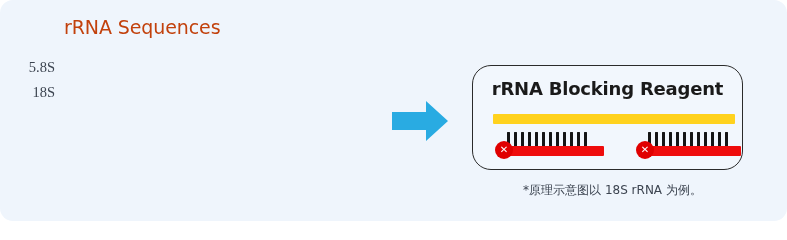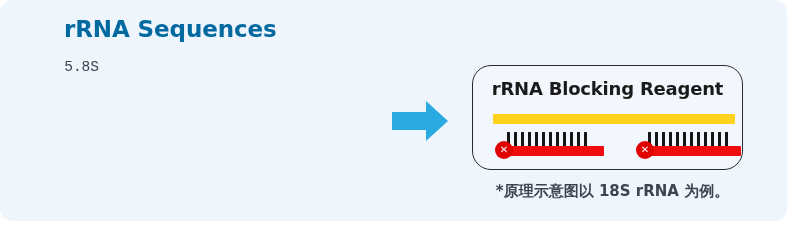--- a/index.html
+++ b/index.html
@@ -17,48 +17,47 @@
     background: #eff5fc;
     border-radius: 13px;
     overflow: hidden;
   }
 
   
   .chart-title {
     position: absolute;
     left: 64px;
     top: 16px;
-    font-size: 23px;
-    font-weight: 700;
-    color: #0369a1;
+    font-size: 19px;
+    font-weight: 400;
+    color: #c2410c;
     letter-spacing: -0.1px;
     white-space: nowrap;
   }
   .bars {
     position: absolute;
     left: 0px;
     top: 55px;
     width: 380px;
   }
   .bar-row {
     position: relative;
     height: 25px;
     display: flex;
     align-items: center;
   }
   .bar-label {
     position: absolute;
     left: 0;
     width: 55px;
     text-align: right;
-    font-family: Liberation Mono, monospace;
+    font-family: Liberation Serif, serif;
     font-size: 14.5px;
     color: #3c4450;
     line-height: 1;
-    margin-left: 44px;
   }
   .bar-track {
     position: absolute;
     left: 63px;
     top: 6px;
     height: 13px;
   }
   .bar-fill {
     height: 100%;
     width: 100%;
@@ -155,42 +154,47 @@
     line-height: 18px;
     text-align: center;
     box-sizing: border-box;
   }
   .caption {
     position: absolute;
     left: 472px;
     top: 182px;
     width: 281px;
     text-align: center;
-    font-size: 15px;
+    font-size: 12px;
     color: #3c4450;
     white-space: nowrap;
-    font-weight: bold;
   }
 </style>
 </head>
 <body>
 
 <div id="page" style="background: rgb(239, 245, 252); border-radius: 13px; width: 787px; height: 221px;">
 
   <div class="chart-title">rRNA Sequences</div>
 
   <div class="bars">
 
     <div class="bar-row">
       <span class="bar-label">5.8S</span>
       <span class="bar-track" style="width:86px">
         <span class="bar-fill" style="background:#FFBD55"></span>
       </span>
     </div>
 
+    <div class="bar-row">
+      <span class="bar-label">18S</span>
+      <span class="bar-track" style="width:214px">
+        <span class="bar-fill" style="background:#FFD21E"></span>
+      </span>
+    </div>
 
     <div class="bar-row">
       <span class="bar-track" style="width:299px">
         <span class="bar-fill" style="background:#F2A900"></span>
       </span>
     </div>
 
 
 
   </div>

